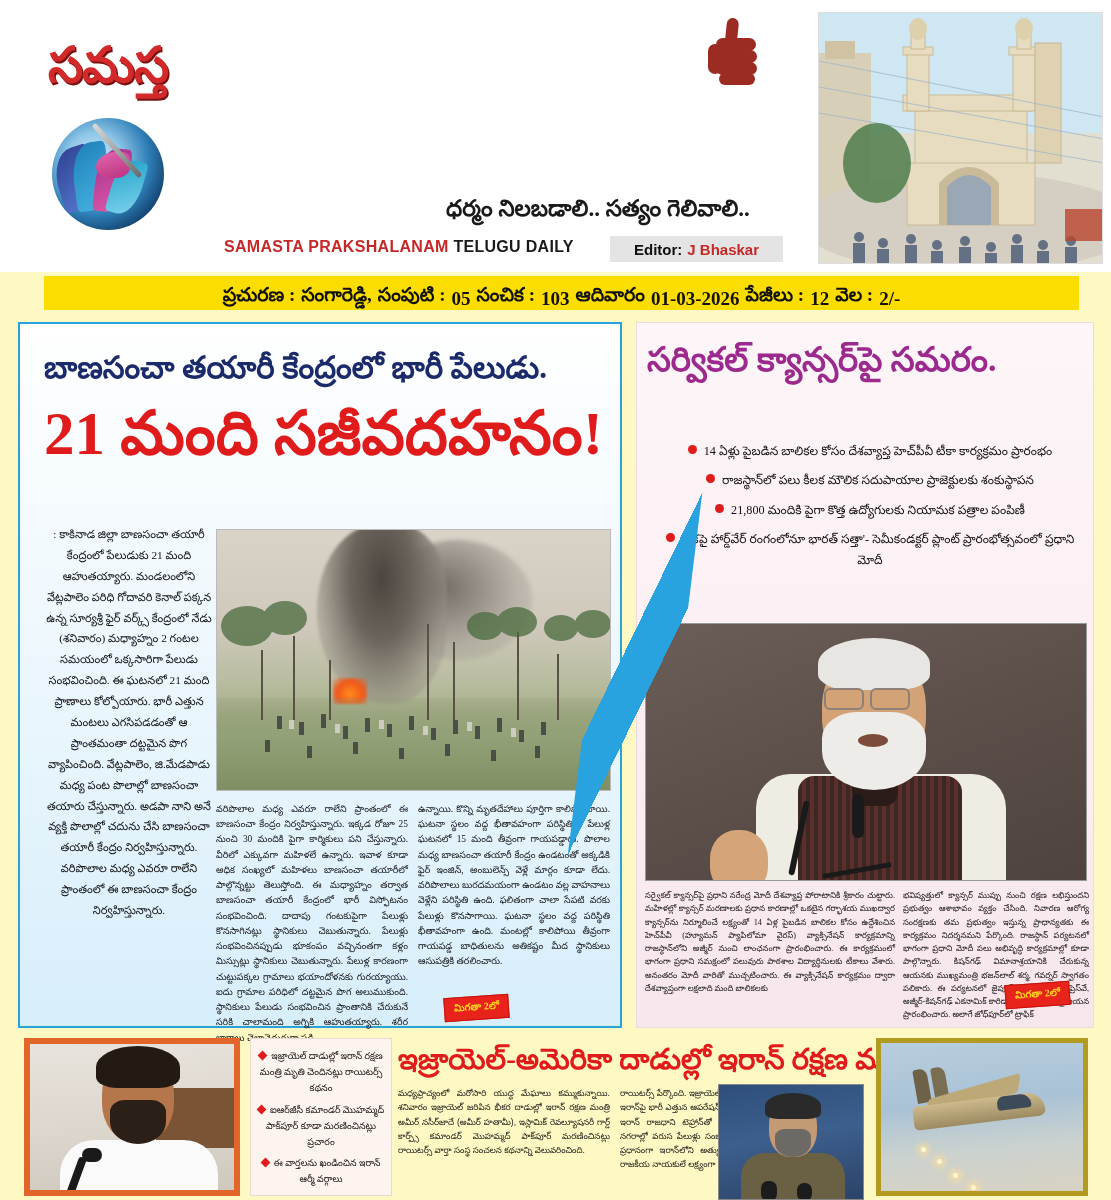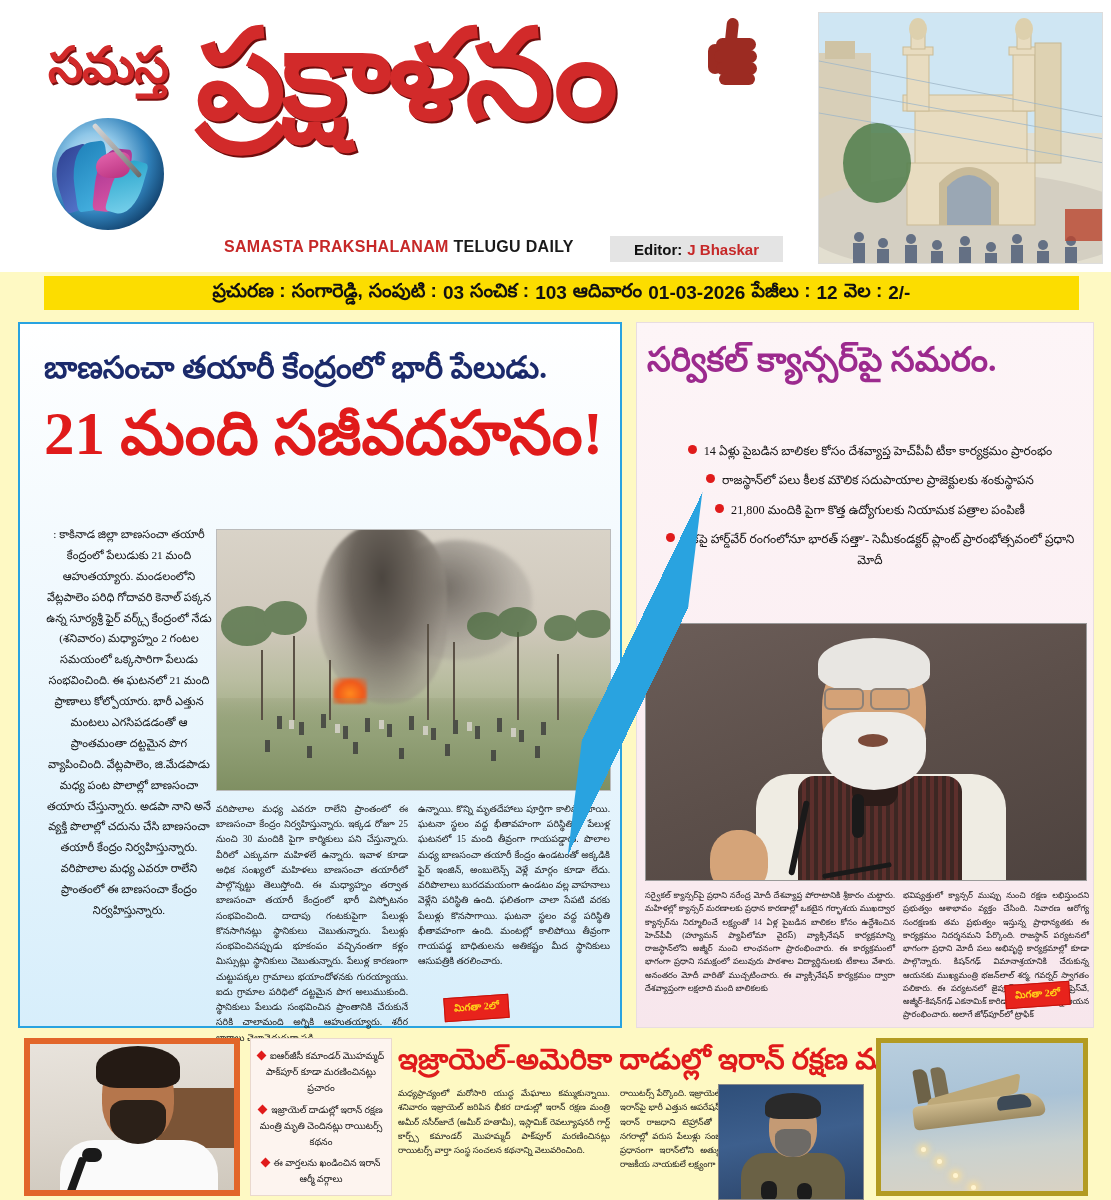--- a/index.html
+++ b/index.html
@@ -87,23 +87,23 @@
 
   .charminar {
     position: absolute; left: 818px; top: 12px; width: 285px; height: 252px;
     border: 1px solid #ddd; overflow: hidden;
     background: linear-gradient(180deg,#cfe6f3 0%, #dfeef7 45%, #e7e0d0 70%, #cfc5b2 100%);
   }
 
   
   .banner {
     position: absolute; left: 44px; top: 276px; width: 1035px; height: 34px;
-    background: #fcdd00; display: flex; align-items: center; justify-content: center;
+    background: #fcdd00; display: flex; align-items: flex-end; justify-content: center;
     font-size: 19px; font-weight: bold; color: #111; gap: 6px; white-space: nowrap;
-    font-family: Liberation Sans, sans-serif;
+    font-family: Liberation Serif, serif;
   }
 
   
   .main { position: absolute; left: 0; top: 318px; width: 924px; height: 712px; }
 
   .lead-left {
     position: absolute; left: 18px; top: 4px; width: 604px; height: 706px;
     background: linear-gradient(180deg,#ffffff 0%, #eaf6fd 55%, #d7eefb 100%);
     border: 2px solid #29a3e0;
   }
@@ -287,21 +287,21 @@
     <div class="logo-bird">
       <div class="feather f1"></div>
       <div class="feather f2"></div>
       <div class="feather f3"></div>
       <div class="feather f4"></div>
       <div class="body"></div>
       <div class="pen"></div>
     </div>
 
     <div class="title-samasta">సమస్త</div>
-    <div class="title-main">ప్రక్షాళనం</div>
+    <div class="title-slogan">ధర్మం నిలబడాలి.. సత్యం గెలివాలి..</div>
 
     <div class="title-roman">
       <span class="red">SAMASTA PRAKSHALANAM</span><span class="blk"> TELUGU DAILY</span>
     </div>
 
     <div class="fist">
       <div class="up"></div>
       <div class="knuck thumb"></div>
       <div class="knuck k1"></div>
       <div class="knuck k2"></div>
@@ -367,21 +367,21 @@
         </g>
         <rect x="246" y="196" width="38" height="32" fill="#b9452e" opacity=".8"></rect>
       </svg>
     </div>
   </div>
 
   <div class="banner">
     <span>ప్రచురణ :</span>
     <span>సంగారెడ్డి,</span>
     <span>సంపుటి :</span>
-    <span>03</span>
+    <span>05</span>
     <span>సంచిక :</span>
     <span>103</span>
     <span>ఆదివారం</span>
     <span>01-03-2026</span>
     <span>పేజీలు :</span>
     <span>12</span>
     <span>వెల :</span>
     <span>2/-</span>
   </div>
 
@@ -498,22 +498,22 @@
       <div class="rev-chair"></div>
       <div class="rev-shirt"></div>
       <div class="rev-head"></div>
       <div class="rev-hair"></div>
       <div class="rev-beard"></div>
       <div class="mic" style="left:40px; top:112px; width:8px; height:54px; transform:rotate(20deg);"></div>
       <div class="mic" style="left:52px; top:104px; width:20px; height:14px; border-radius:8px;"></div>
     </div>
 
     <ul class="bl-bullets">
+      <li><span class="dia"></span><span>ఇజ్రాయెల్ దాడుల్లో ఇరాన్ రక్షణ మంత్రి మృతి చెందినట్లు రాయిటర్స్ కథనం</span></li>
       <li><span class="dia"></span><span>ఐఆర్‌జీసీ కమాండర్ మొహమ్మద్ పాక్‌పూర్ కూడా మరణించినట్లు ప్రచారం</span></li>
-      <li><span class="dia"></span><span>ఇజ్రాయెల్ దాడుల్లో ఇరాన్ రక్షణ మంత్రి మృతి చెందినట్లు రాయిటర్స్ కథనం</span></li>
       <li><span class="dia"></span><span>ఈ వార్తలను ఖండించిన ఇరాన్ ఆర్మీ వర్గాలు</span></li>
     </ul>
 
     <div class="bhl">ఇజ్రాయెల్-అమెరికా దాడుల్లో ఇరాన్ రక్షణ మంత్రి మృతి!</div>
 
     <div class="b-cols">
       <div class="bbc bc1">మధ్యప్రాచ్యంలో మరోసారి యుద్ధ మేఘాలు కమ్ముకున్నాయి. శనివారం ఇజ్రాయెల్ జరిపిన భీకర దాడుల్లో ఇరాన్ రక్షణ మంత్రి అమీర్ నసీర్‌జాదే (అమీర్ హతామీ), ఇస్లామిక్ రెవల్యూషనరీ గార్డ్ కార్ప్స్ కమాండర్ మొహమ్మద్ పాక్‌పూర్ మరణించినట్లు రాయిటర్స్ వార్తా సంస్థ సంచలన కథనాన్ని వెలువరించింది.</div>
       <div class="bbc bc2">రాయిటర్స్ పేర్కొంది. ఇజ్రాయెల్, అమెరికా సంయుక్తంగా ఇరాన్‌పై భారీ ఎత్తున ఆపరేషన్ చేపట్టినట్టు తెలుస్తోంది. ఇరాన్ రాజధాని టెహ్రాన్‌తో పాటు దేశంలోని అనేక నగరాల్లో వరుస పేలుళ్లు సంభవించినట్టు సమాచారం. ప్రధానంగా ఇరాన్‌లోని అత్యున్నత స్థాయి మిలిటరీ, రాజకీయ నాయకులే లక్ష్యంగా ఈ దాడులు జరిగినట్టు</div>
     </div>
 

